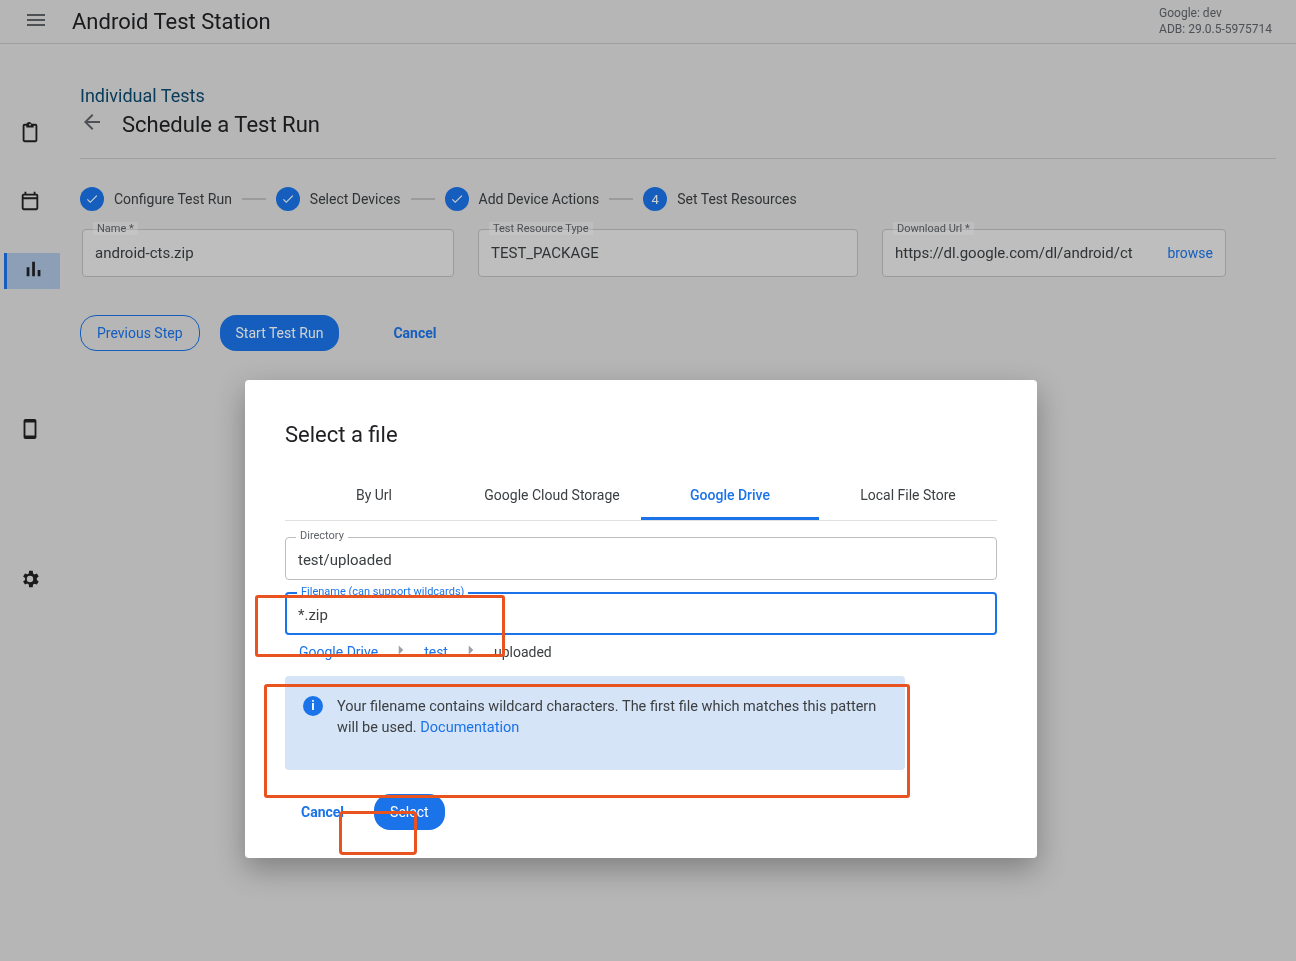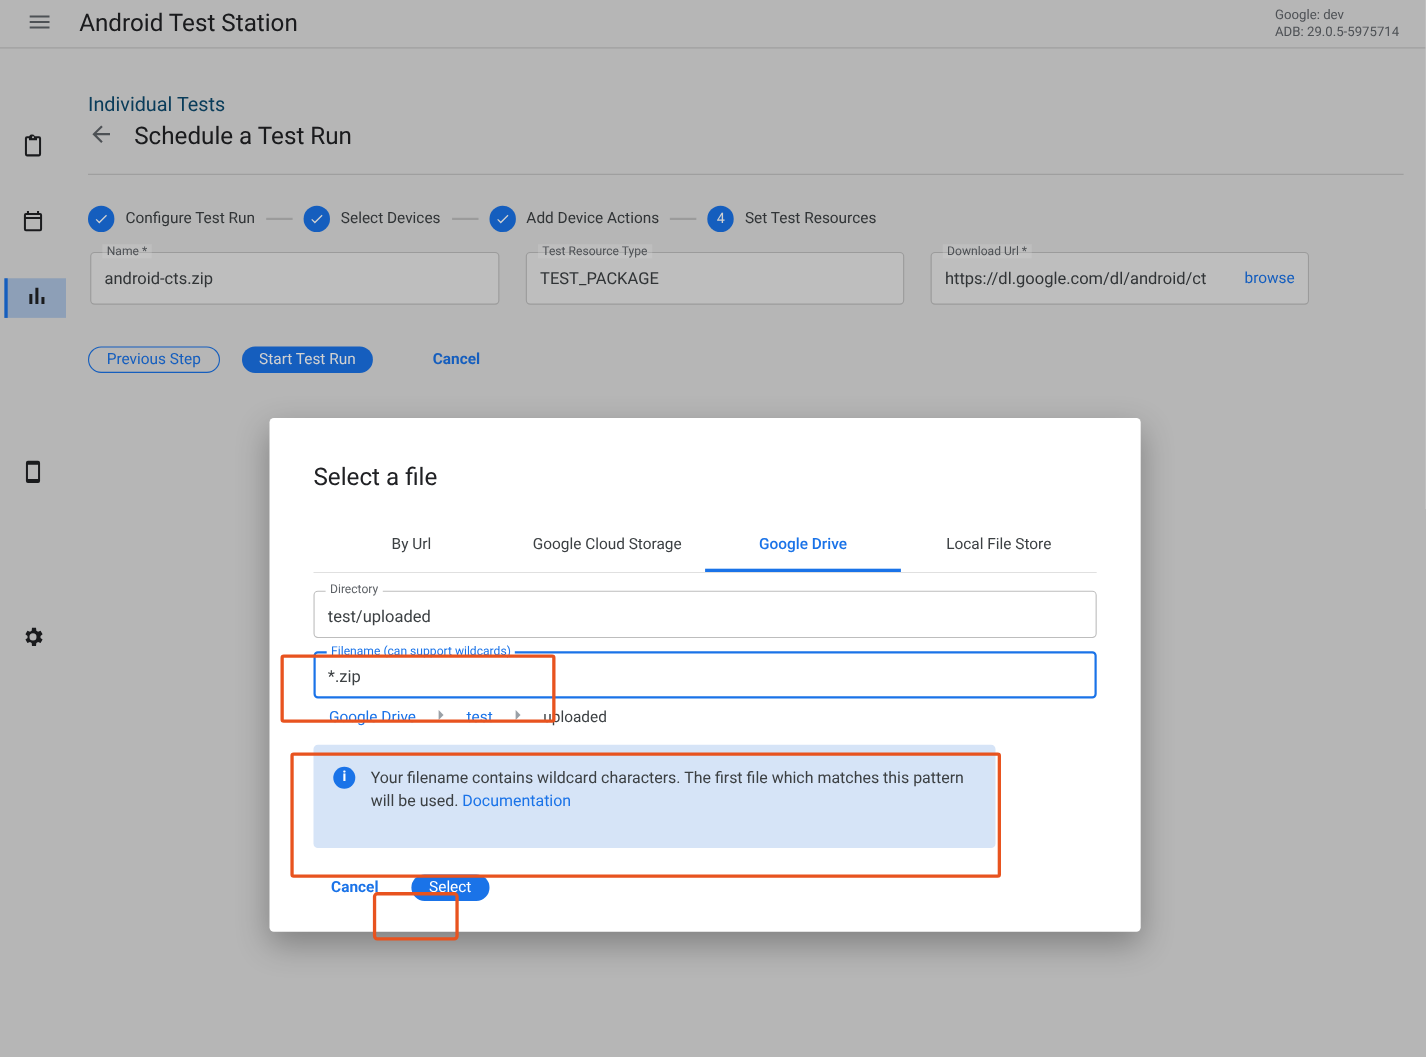--- a/index.html
+++ b/index.html
@@ -35,21 +35,21 @@
 
   
   .form-row { display:flex; gap:24px; margin-bottom:38px; margin-left:2px; }
   .field { position:relative; border:1px solid #bdbdbd; border-radius:4px; height:48px; display:flex; align-items:center; padding:0 12px; background: rgba(255,255,255,.3); }
   .field-label { position:absolute; top:-8px; left:10px; background:inherit; padding:0 4px; font-size:11px; color:#5f6368; }
   .field-value { font-size:15px; color:#3c4043; flex:1; white-space:nowrap; overflow:hidden; text-overflow:ellipsis; }
   .field-link { color:#1a73e8; font-size:14px; margin-left:8px; cursor:pointer; }
 
   
   .button-row { display:flex; align-items:center; gap:20px; }
-  .btn { height:24px; padding:0 16px; border-radius:16px; font-size:14px; display:inline-flex; align-items:center; justify-content:center; cursor:pointer; }
+  .btn { height:36px; padding:0 16px; border-radius:16px; font-size:14px; display:inline-flex; align-items:center; justify-content:center; cursor:pointer; }
   .btn-outline { border:1px solid #1a73e8; color:#1a73e8; background:transparent; }
   .btn-primary { background:#1a73e8; color:#fff; border:none; }
   .btn-text { border:none; background:none; color:#1a73e8;font-weight:bold; }
 
   
   .scrim { position:absolute; inset:0; background:rgba(0,0,0,.18); }
   .modal { position:absolute; left:245px; top:380px; width:792px; background:#fff; border-radius:4px; box-shadow:0 11px 30px rgba(0,0,0,.3); padding:42px 40px 28px 40px; }
   .modal-title { font-size:22px; color:#202124; margin-bottom:30px; }
 
   .tabs { display:flex; border-bottom:1px solid rgba(0,0,0,.12); margin-bottom:16px; }
@@ -169,21 +169,21 @@
       <div class="step-circle">4</div>
       <span>Set Test Resources</span>
     </div>
   </div>
 
   <div class="form-row">
     <div class="field" style="width:372px">
       <div class="field-label">Name *</div>
       <div class="field-value">android-cts.zip</div>
     </div>
-    <div class="field" style="width:344px">
+    <div class="field" style="width:380px">
       <div class="field-label">Test Resource Type</div>
       <div class="field-value">TEST_PACKAGE</div>
     </div>
     <div class="field" style="width:344px">
       <div class="field-label">Download Url *</div>
       <div class="field-value">https://dl.google.com/dl/android/ct</div>
       <span class="field-link">browse</span>
     </div>
   </div>
 

